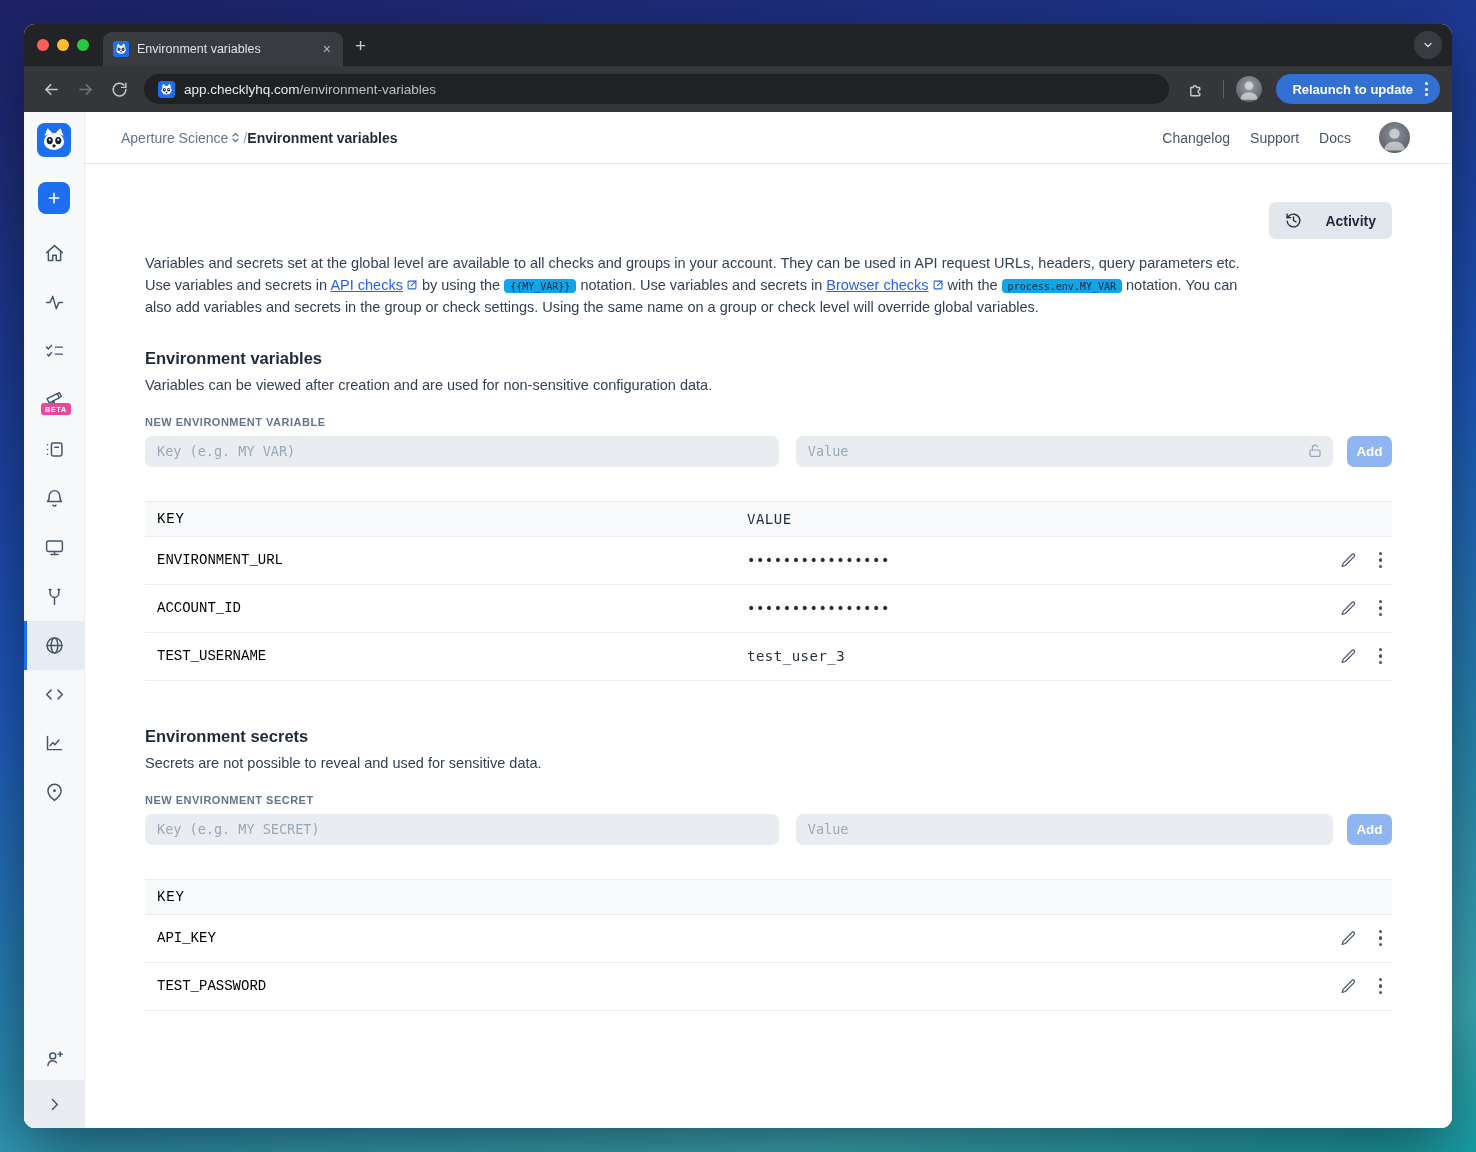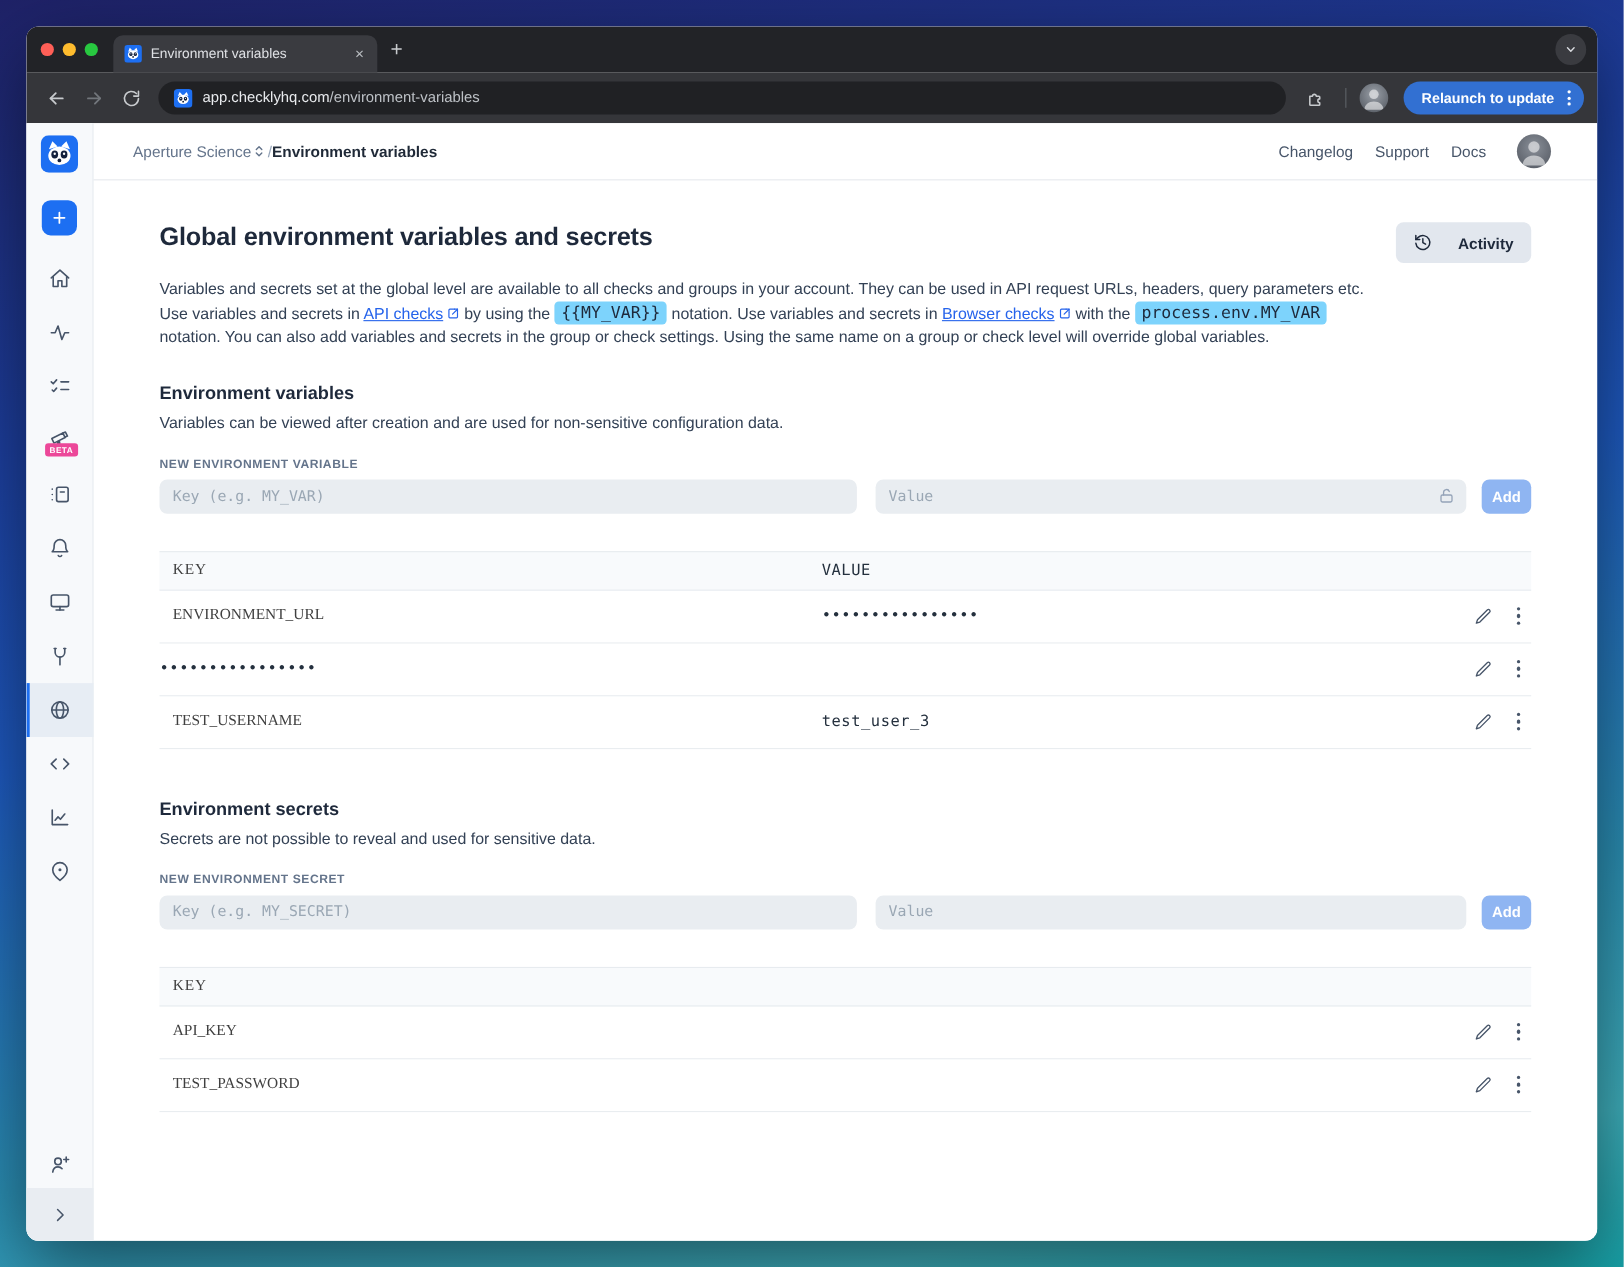--- a/index.html
+++ b/index.html
@@ -56,36 +56,36 @@
   .hd-right{ margin-left:auto; display:flex; align-items:center; gap:20px;}
   .hd-link{ color:#475569; font-size:14px;}
   .hd-avatar{ width:31px; height:31px; border-radius:50%; background:radial-gradient(circle at 50% 38%,#8a9099,#50555e); margin-left:8px; position:relative; overflow:hidden;}
   .main{ flex:1; overflow:hidden; padding:0 60px;}
   .pagehead{ margin-top:38px; display:flex; align-items:flex-start;}
   .pagehead h1{ font-size:23px; font-weight:700; color:#1e293b; letter-spacing:-.2px;}
   .activity-btn{ margin-left:auto; height:37px; background:#e2e7ee; border-radius:7px; display:flex; align-items:center; gap:23px; padding:0 16px; color:#1e293b; font-size:14px; font-weight:600;}
   .intro{ margin-top:14px; width:1104px; font-size:14.5px; line-height:21.5px; color:#334155;}
   .seg-link{ color:#2563eb; text-decoration:underline; white-space:nowrap;}
   .ext{ display:inline-block; vertical-align:-1px; margin-left:3px;}
-  .seg-code{ font-family:"DejaVu Sans Mono", monospace; font-size:15px; background:#7dd3fc; border-radius:4px; padding:1.5px 6px; color:#1e293b; white-space:nowrap;margin-top:40px;}
+  .seg-code{ font-family:"DejaVu Sans Mono", monospace; font-size:10px; background:#0ea5e9; border-radius:4px; padding:1.5px 6px; color:#1e293b; white-space:nowrap;margin-top:40px;}
   .sec-h{ font-size:16.5px; font-weight:700; color:#1e293b;}
   .sec-p{ margin-top:9px; font-size:14.5px; color:#334155;}
   .form-label{ margin-top:23px; font-size:11px; font-weight:700; letter-spacing:.5px; color:#64748b;}
   .form-row{ margin-top:8px; display:flex; align-items:center;}
   .inp{ height:31px; background:#e9edf1; border:none; border-radius:7px; padding:0 12px; font-family:"DejaVu Sans Mono", monospace; font-size:13.5px; color:#1e293b; outline:none;}
   .inp::placeholder{ color:#9aa7b4;}
   .inp.key{ width:688px;}
   .val-wrap{ position:relative; margin-left:17px; width:585px;}
   .val-wrap .inp{ width:100%;}
   .lock{ position:absolute; right:10px; top:7px;}
   .addbtn{ margin-left:14px; width:49px; height:31px; background:#8fb5f2; border:none; border-radius:7px; color:#fff; font-size:13.5px; font-weight:700; font-family:"Liberation Sans",sans-serif;}
   .table{ margin-top:34px;}
   .t-head{ height:36px; background:#f8fafc; border-top:1px solid #e7ebef; border-bottom:1px solid #e7ebef; display:flex; align-items:center; font-family:"DejaVu Sans Mono", monospace; font-size:11.5px; letter-spacing:.8px; color:#5b6b7e;}
   .t-row{ height:48px; border-bottom:1px solid #e9edf0; display:flex; align-items:center;}
-  .c-key{ width:602px; padding-left:12px; font-family:Liberation Serif, serif; font-size:14px; color:#404040;}
+  .c-key{ width:602px; padding-left:12px; font-family:Liberation Mono, monospace; font-size:14px; color:#000000;}
   .c-val{ flex:1; font-family:"DejaVu Sans Mono", monospace; font-size:14px; color:#24303e; letter-spacing:.5px;}
   .c-act{ display:flex; align-items:center; gap:20px; padding-right:8px;}
   .sec2{ margin-top:46px;}
   .kebab{ display:flex; flex-direction:column; gap:3px; padding:2px;}
   .kebab i{ width:3.2px; height:3.2px; border-radius:50%; background:#475569; display:block;}
   svg{ display:block;}
 </style>
 </head>
 <body>
 
@@ -313,21 +313,20 @@
             <svg width="31" height="31" viewBox="0 0 24 24" fill="rgba(255,255,255,.55)">
                 <circle cx="12" cy="9" r="4"></circle>
                 <path d="M4 22c0-4.4 3.6-7 8-7s8 2.6 8 7z"></path>
               </svg>
           </div>
         </div>
       </div>
 
       <div class="main">
         <div class="pagehead">
-          <h1>Global environment variables and secrets</h1>
           <div class="activity-btn">
             <svg width="17" height="17" viewBox="0 0 24 24" fill="none" stroke="#1e293b" stroke-width="1.9" stroke-linecap="round" stroke-linejoin="round">
                 <path d="M3 3v5h5"></path>
                 <path d="M3.05 13A9 9 0 1 0 6 5.3L3 8"></path>
                 <path d="M12 7v5l3.5 2"></path>
               </svg>
             <span>Activity</span>
           </div>
         </div>
 
@@ -370,20 +369,21 @@
                     <path d="M17 3.5a2.1 2.1 0 0 1 3 3L7.5 19 3 20.5 4.5 16z"></path>
                   </svg>
                 <span class="kebab">
                     <i></i>
                     <i></i>
                     <i></i>
                   </span>
               </div>
             </div>
             <div class="t-row">
+              <div class="c-key">ACCOUNT_ID</div>
               <div class="c-val">••••••••••••••••</div>
               <div class="c-act">
                 <svg width="17" height="17" viewBox="0 0 24 24" fill="none" stroke="#475569" stroke-width="1.7" stroke-linecap="round" stroke-linejoin="round">
                     <path d="M17 3.5a2.1 2.1 0 0 1 3 3L7.5 19 3 20.5 4.5 16z"></path>
                   </svg>
                 <span class="kebab">
                     <i></i>
                     <i></i>
                     <i></i>
                   </span>

